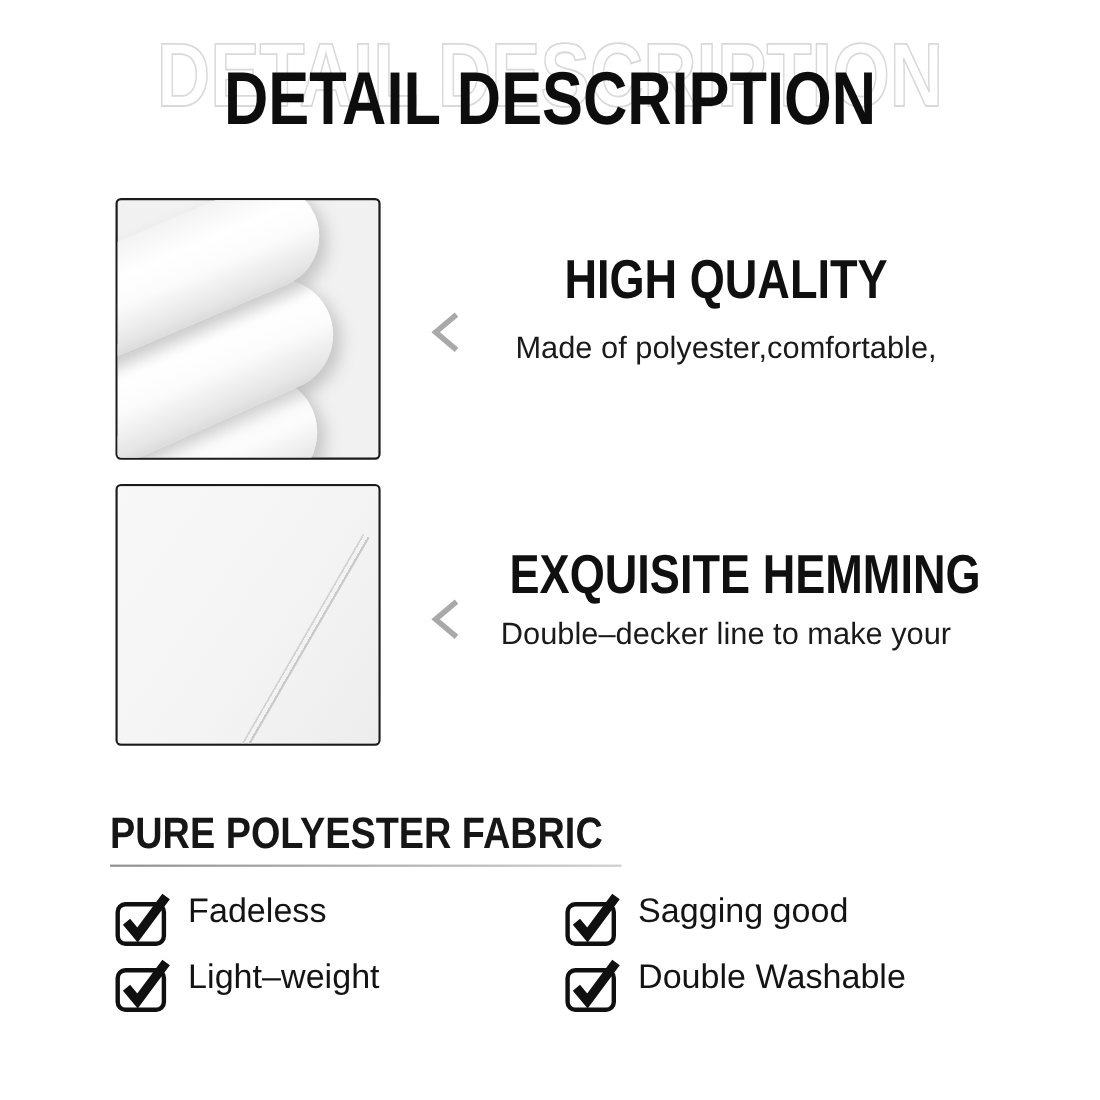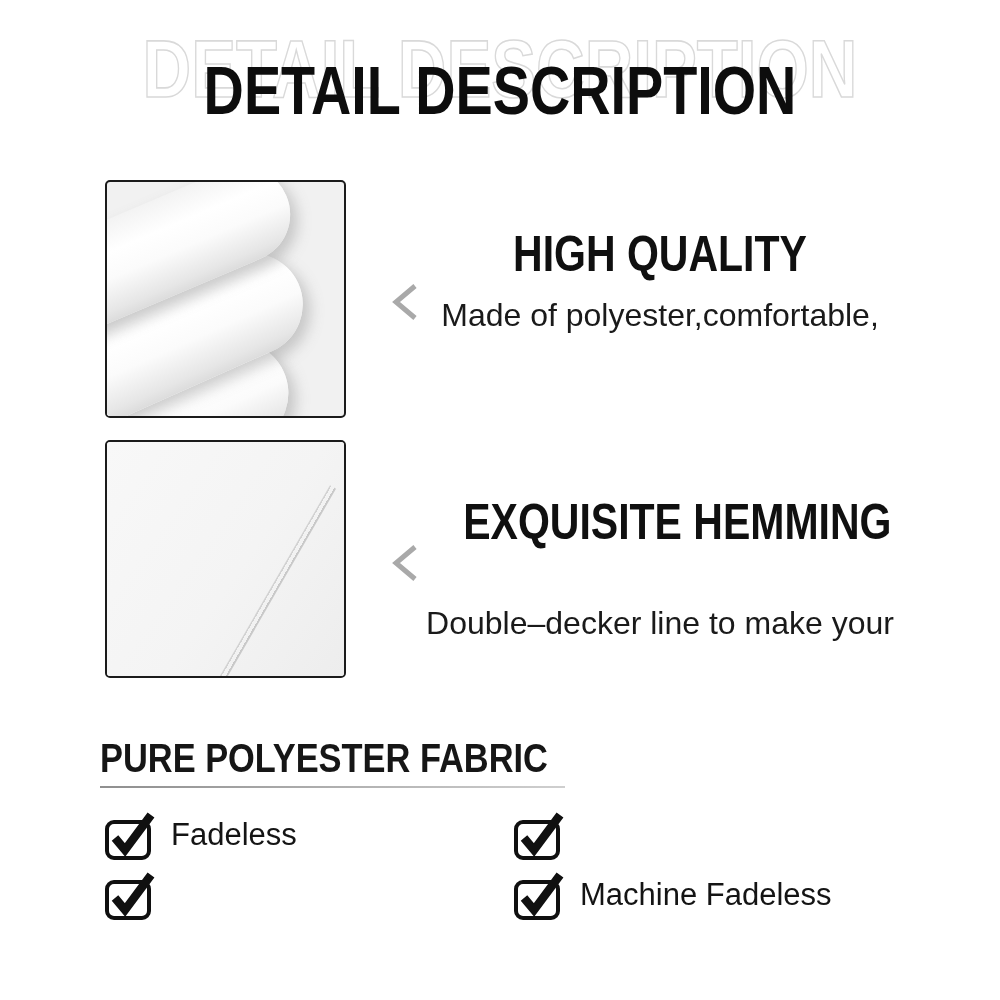--- a/index.html
+++ b/index.html
@@ -67,40 +67,40 @@
   
   .sec-heading{
     left:420px;width:480px;text-align:center;
     font-size:50px;font-weight:bold;line-height:1;white-space:nowrap;
     transform:scaleX(0.82);color:#101010;
   }
   .sec-heading.h1{top:229px;}
   .sec-heading.h2{top:497px;}
   .sec-body{
     left:420px;width:480px;text-align:center;
-    font-size:32px;line-height:37px;color:#1a1a1a;
+    font-size:28px;line-height:37px;color:#1a1a1a;
   }
   .sec-body.b1{top:297px;}
-  .sec-body.b2{top:557px;margin-top:48px;}
+  .sec-body.b2{top:557px;}
 
   
   .feat-heading{
     left:100px;top:738px;
     font-size:40px;font-weight:bold;line-height:1;white-space:nowrap;
     transform:scaleX(0.86);transform-origin:left center;color:#161616;
   }
   .feat-underline{
     left:100px;top:786px;width:465px;height:2px;
     background:linear-gradient(to right,#8f8f8f,#cfcfcf);
   }
   .checklist{
     left:103px;top:810px;width:820px;
     display:grid;grid-template-columns:409px auto;row-gap:10px;
   }
-  .check-item{display:flex;align-items:center;gap:16px;}
+  .check-item{display:flex;align-items:flex-start;gap:16px;}
   .check-item svg{flex:0 0 auto;display:block;}
   .check-label{font-size:31px;color:#141414;white-space:nowrap;}
 </style>
 </head>
 <body>
 
 <div class="abs title-echo">DETAIL DESCRIPTION</div>
 <div class="abs title-main">DETAIL DESCRIPTION</div>
 
 <div class="abs img-box first">
@@ -143,30 +143,32 @@
       <path d="M12 28 L22 40 L48 5" fill="none" stroke="#101010" stroke-width="8.5"></path>
     </svg>
     <span class="check-label">Fadeless</span>
   </div>
 
   <div class="check-item">
     <svg width="52" height="50" viewBox="0 0 52 50">
       <rect x="4" y="12" width="42" height="36" rx="7" fill="none" stroke="#101010" stroke-width="4"></rect>
       <path d="M12 28 L22 40 L48 5" fill="none" stroke="#101010" stroke-width="8.5"></path>
     </svg>
+    <span class="check-label">Sagging good</span>
   </div>
 
   <div class="check-item">
     <svg width="52" height="50" viewBox="0 0 52 50">
       <rect x="4" y="12" width="42" height="36" rx="7" fill="none" stroke="#101010" stroke-width="4"></rect>
       <path d="M12 28 L22 40 L48 5" fill="none" stroke="#101010" stroke-width="8.5"></path>
     </svg>
+    <span class="check-label">Light–weight</span>
   </div>
 
   <div class="check-item">
     <svg width="52" height="50" viewBox="0 0 52 50">
       <rect x="4" y="12" width="42" height="36" rx="7" fill="none" stroke="#101010" stroke-width="4"></rect>
       <path d="M12 28 L22 40 L48 5" fill="none" stroke="#101010" stroke-width="8.5"></path>
     </svg>
-    <span class="check-label">Machine Fadeless</span>
+    <span class="check-label">Double Washable</span>
   </div>
 
 </div>
 
 </body></html>

